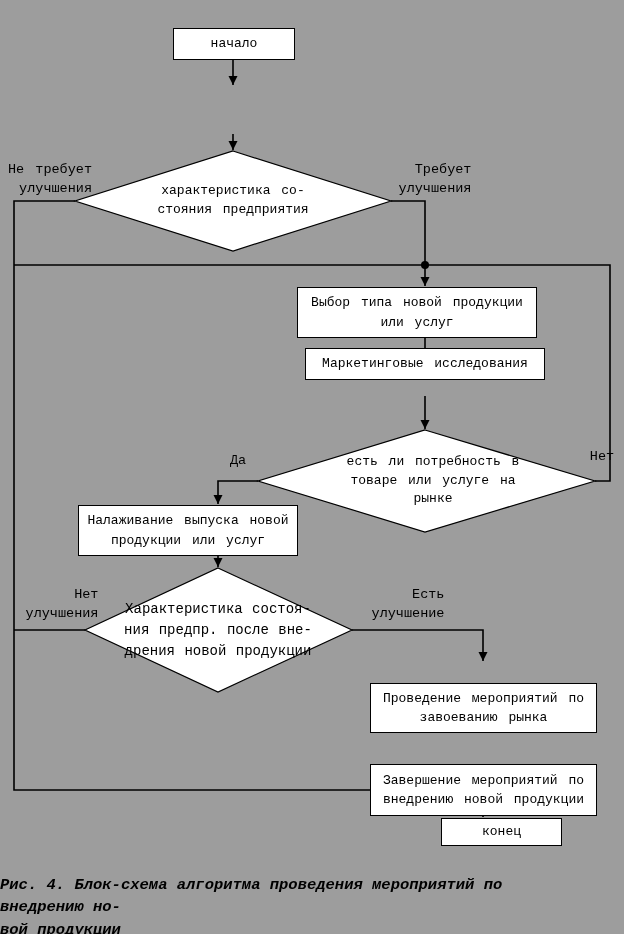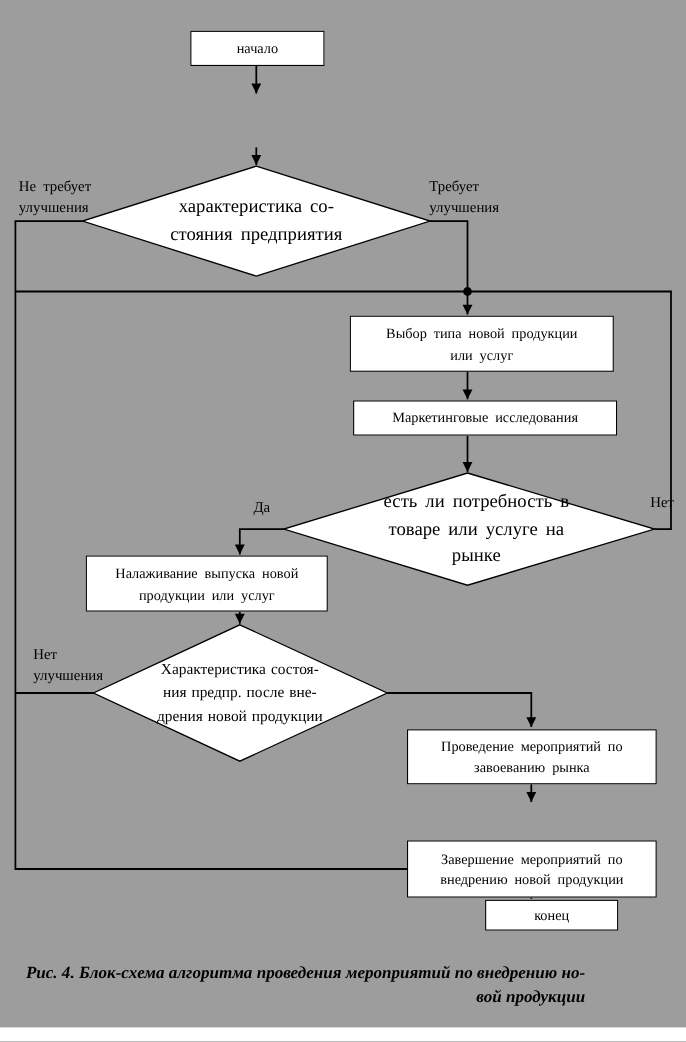--- a/index.html
+++ b/index.html
@@ -8,21 +8,21 @@
     --line:#000000;
     --text:#000000;
     --strip:#ffffff;
   }
   html,body{margin:0;padding:0;background:#777;}
   #canvas{
     position:relative;
     width:624px;height:947px;
     background:var(--bg);
     overflow:hidden;
-    font-family:Liberation Serif, serif;
+    font-family:Liberation Mono, monospace;
     color:var(--text);
   }
   #wires{position:absolute;left:0;top:0;}
   .wire{fill:none;stroke:var(--line);stroke-width:1.6;}
   .diamond{fill:var(--node_fill);stroke:var(--line);stroke-width:1.2;}
   .arrowhead{fill:var(--line);}
   .junction-dot{fill:var(--line);}
   .box{
     position:absolute;
     background:var(--node_fill);
@@ -31,36 +31,36 @@
     text-align:center;
     font-size:13px;line-height:1.5;
     white-space:pre-line;
     word-spacing:3px;
     box-sizing:border-box;
   }
   .dlabel{
     position:absolute;
     display:flex;align-items:center;justify-content:center;
     text-align:center;
-    font-size:17px;line-height:1.45;
+    font-size:13px;line-height:1.45;
     white-space:pre-line;
     word-spacing:3px;
   }
   .dlabel.small{font-size:14px;line-height:1.5;word-spacing:1px;}
   .edge-label{
     position:absolute;
     display:flex;align-items:center;justify-content:center;
-    text-align:left;
+    text-align:right;
     font-size:13.5px;line-height:1.4;
     white-space:pre-line;
     word-spacing:3px;
   }
   #caption{
     position:absolute;left:0;top:874px;width:532px;
-    text-align:right;
+    text-align:left;
     font-size:15.5px;font-weight:bold;font-style:italic;
     line-height:1.45;
     white-space:pre-line;
   }
   #bottom-strip{
     position:absolute;left:0;top:934px;width:624px;height:13px;
     background:var(--strip);
   }
 </style>
 </head>
@@ -107,29 +107,29 @@
 
     <g>
       <circle class="junction-dot" cx="425" cy="265" r="4"></circle>
       <circle class="junction-dot" cx="483" cy="790" r="4"></circle>
     </g>
   </svg>
 
   <div class="box" style="left:173px;top:28px;width:122px;height:32px;">начало</div>
 
 
-  <div class="box" style="left:318px;top:287px;width:240px;height:51px;">Выбор типа новой продукции
+  <div class="box" style="left:297px;top:287px;width:240px;height:51px;">Выбор типа новой продукции
 или услуг</div>
 
-  <div class="box" style="left:305px;top:364px;width:240px;height:32px;margin-left:16px;">Маркетинговые исследования</div>
+  <div class="box" style="left:305px;top:348px;width:240px;height:32px;">Маркетинговые исследования</div>
 
   <div class="box" style="left:78px;top:505px;width:220px;height:51px;">Налаживание выпуска новой
 продукции или услуг</div>
 
-  <div class="box" style="left:370px;top:663px;width:227px;height:50px;">Проведение мероприятий по
+  <div class="box" style="left:370px;top:683px;width:227px;height:50px;">Проведение мероприятий по
 завоеванию рынка</div>
 
   <div class="box" style="left:370px;top:764px;width:227px;height:52px;">Завершение мероприятий по
 внедрению новой продукции</div>
 
   <div class="box" style="left:425px;top:818px;width:121px;height:28px;margin-left:16px;">конец</div>
 
   <div class="dlabel" style="left:110px;top:178px;width:246px;height:46px;">характеристика со-
 стояния предприятия</div>
 
@@ -137,29 +137,31 @@
 товаре или услуге на
 рынке</div>
 
   <div class="dlabel small" style="left:110px;top:598px;width:216px;height:64px;">Характеристика состоя-
 ния предпр. после вне-
 дрения новой продукции</div>
 
   <div class="edge-label" style="left:4px;top:160px;width:92px;height:40px;">Не требует
 улучшения</div>
 
-  <div class="edge-label" style="left:382px;top:160px;width:80px;height:40px;">Требует
+  <div class="edge-label" style="left:395px;top:160px;width:80px;height:40px;">Требует
 улучшения</div>
 
   <div class="edge-label" style="left:222px;top:452px;width:32px;height:18px;">Да</div>
 
   <div class="edge-label" style="left:584px;top:448px;width:36px;height:18px;">Нет</div>
 
   <div class="edge-label" style="left:20px;top:585px;width:84px;height:40px;">Нет
 улучшения</div>
 
+  <div class="edge-label" style="left:366px;top:585px;width:84px;height:40px;">Есть
+улучшение</div>
 
   <div id="caption">Рис. 4. Блок-схема алгоритма проведения мероприятий по внедрению но-
 вой продукции</div>
 
   <div id="bottom-strip"></div>
 
 </div>
 
 </body></html>

